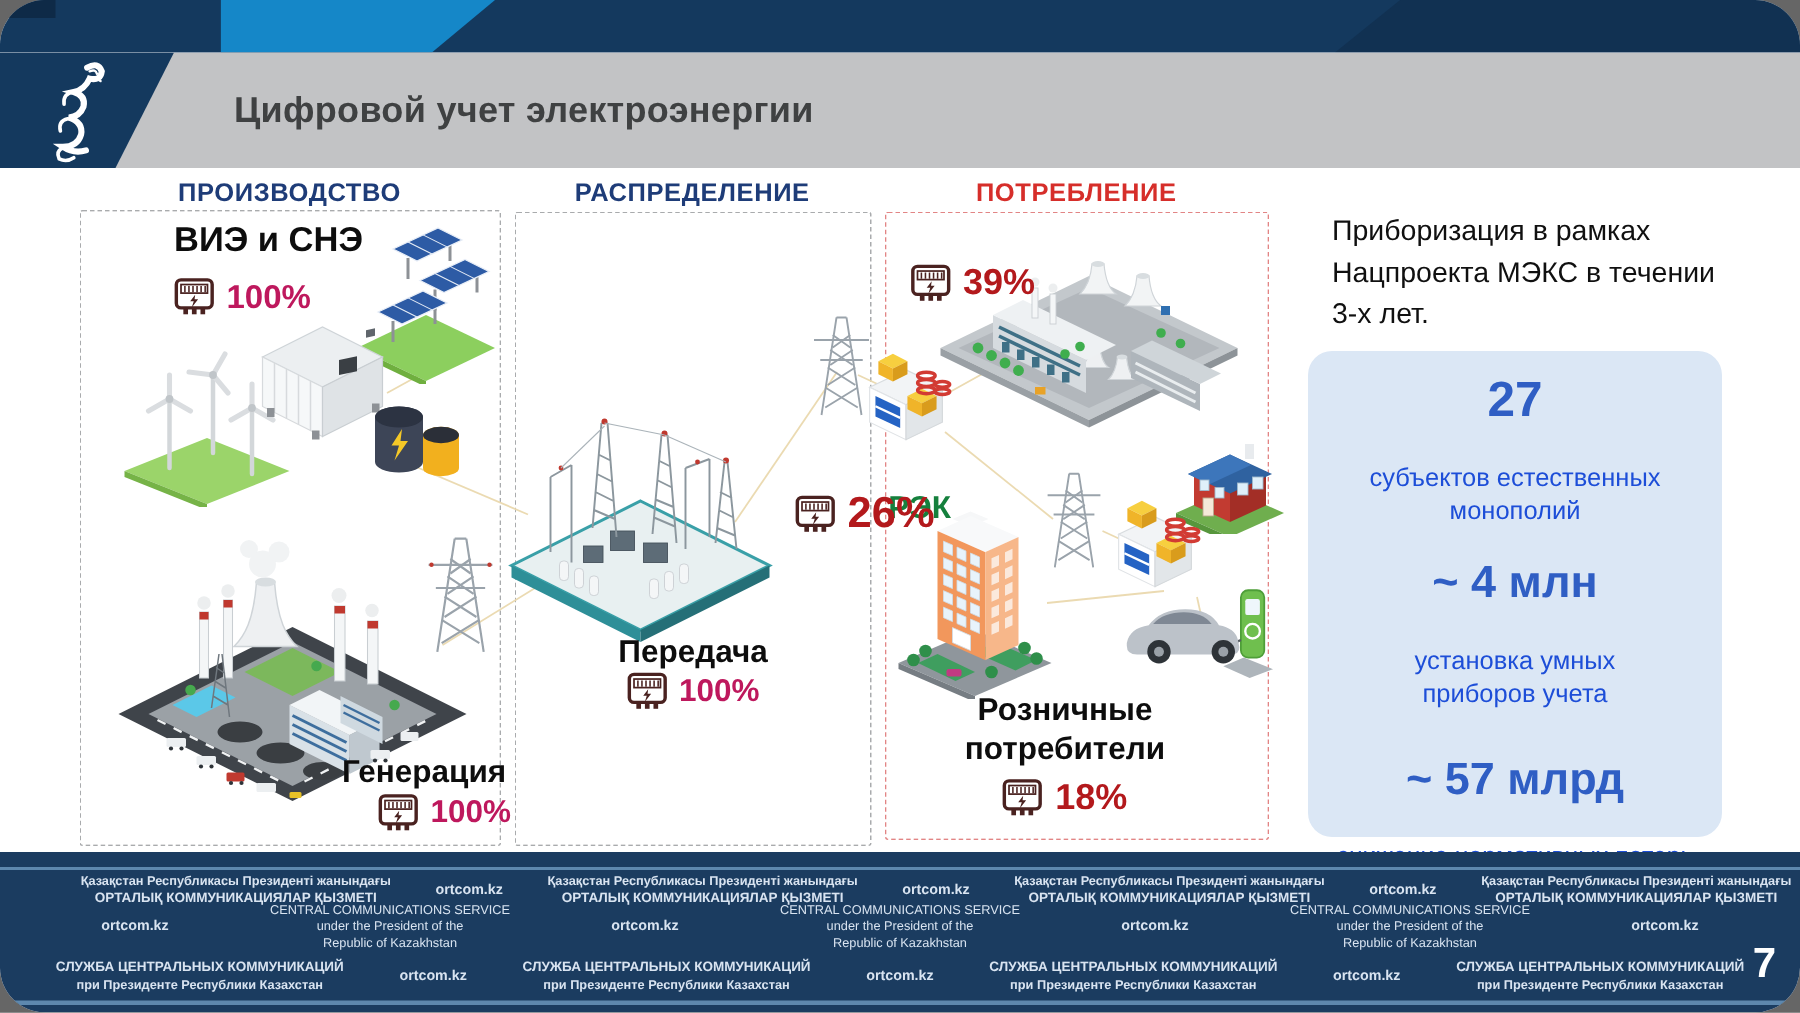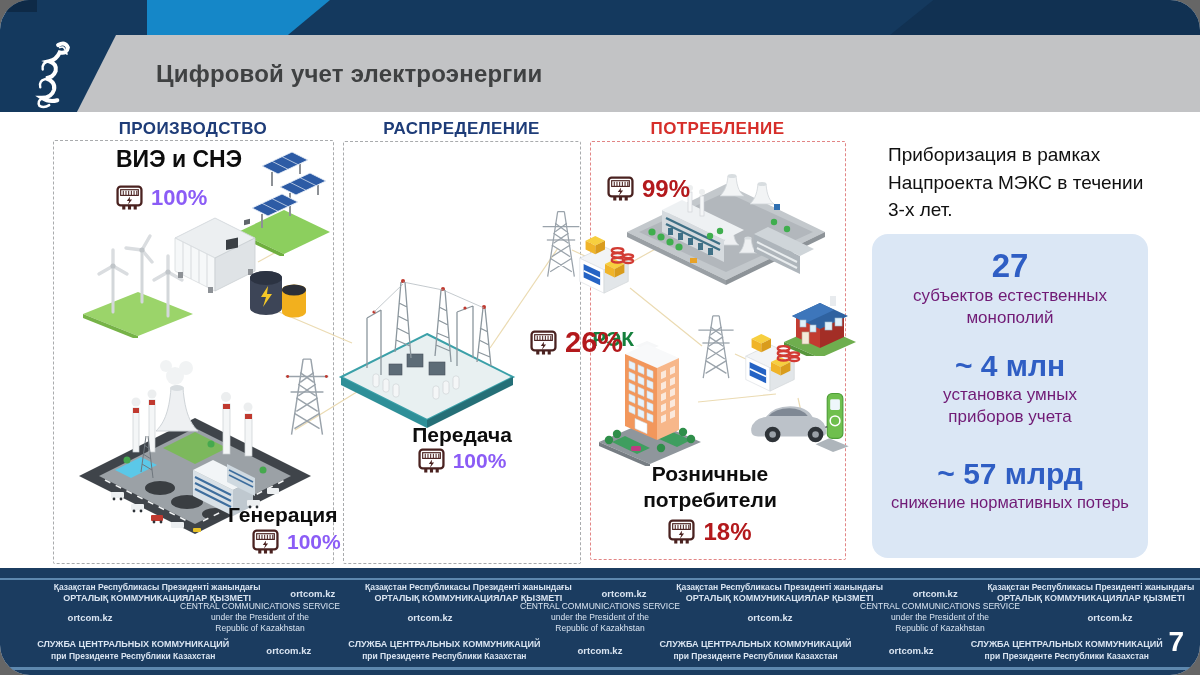--- a/index.html
+++ b/index.html
@@ -24,40 +24,40 @@
   #head1{left:53px;width:280px;} #head2{left:343px;width:237px;} #head3{left:590px;width:255px;}
   .dash-box{position:absolute;border:1.6px dashed #a9abad;border-radius:2px;box-sizing:border-box;}
   #box1{left:53px;top:140px;width:281px;height:424px;}
   #box2{left:343px;top:141px;width:238px;height:423px;}
   #box3{left:590px;top:141px;width:256px;height:419px;border-color:#e28585;}
   
   .node-label{position:absolute;font-weight:bold;color:#0d0d0d;z-index:4;}
   .metric{position:absolute;display:flex;align-items:center;gap:8px;z-index:4;}
   .metric svg{width:27px;height:26px;flex:0 0 auto;}
   .metric .v{font-weight:bold;}
-  .blue{color:#8b5cf6;} .red{color:#b3191c;}
+  .blue{color:#be185d;} .red{color:#b3191c;}
   #lbl-res{left:110px;top:146px;width:138px;text-align:center;font-size:23px;}
   #met-res{left:116px;top:185px;} #met-res .v{font-size:22px;}
   #lbl-gen{left:228px;top:503px;font-size:21px;}
   #met-gen{left:252px;top:529px;} #met-gen .v{font-size:21px;}
   #lbl-trans{left:343px;top:423px;width:238px;text-align:center;font-size:21px;}
   #met-trans{left:343px;top:448px;width:238px;justify-content:center;} #met-trans .v{font-size:21px;}
   #lbl-rek{left:538px;top:298px;width:96px;text-align:right;font-size:21px;color:#15803d;margin-top:29px;}
   #met-rek{left:530px;top:326px;} #met-rek .v{font-size:29px;}
   #lbl-whl{left:588px;top:144px;width:260px;text-align:center;font-size:22px;}
   #met-whl{left:607px;top:175px;} #met-whl .v{font-size:24px;}
   #lbl-ret{left:610px;top:461px;width:200px;text-align:center;font-size:21px;line-height:1.25;}
   #met-ret{left:610px;top:518px;width:200px;justify-content:center;} #met-ret .v{font-size:24px;}
   
   #note{position:absolute;left:888px;top:141px;width:264px;font-size:19px;line-height:1.45;color:#101010;}
   #statbox{position:absolute;left:872px;top:234px;width:276px;height:324px;background:#dbe7f5;border-radius:16px;
            display:flex;flex-direction:column;align-items:center;text-align:center;box-sizing:border-box;padding-top:13px;}
   .stat-v{color:#2f5ec4;font-weight:bold;font-size:30px;line-height:1.15;}
   .stat-v.first{font-size:33px;}
-  .stat-l{font-size:17px;color:#701a75;line-height:1.28;}
+  .stat-l{font-size:17px;color:#1d4ed8;line-height:1.28;margin-top:23px;}
   #stat-l1{width:232px;} #stat-v2{margin-top:21px;} #stat-l2{width:190px;}
   #stat-v3{margin-top:30px;} #stat-l3{width:262px;font-size:16.5px;}
   
   .ill{position:absolute;z-index:2;}
   #lines{position:absolute;left:0;top:0;width:1200px;height:675px;z-index:1;pointer-events:none;}
   
   #footer{position:absolute;left:0;top:568px;width:1200px;height:107px;background:#1b3c60;z-index:6;}
   #footer .topline{position:absolute;top:10px;left:0;width:100%;height:2px;background:#5e88ae;}
   #footer .botline{position:absolute;top:99px;left:0;width:100%;height:3px;background:#5e88ae;}
   .f-row{position:absolute;width:100%;display:flex;justify-content:space-evenly;align-items:center;
@@ -451,21 +451,21 @@
           <line x1="17.4" y1="5.5" x2="17.4" y2="9.5"></line>
           <line x1="20" y1="5.5" x2="20" y2="9.5"></line>
         </g>
       <path d="M13.6 11 L10.4 15.3 h2.3 L11.4 19.2 l4.1 -5.2 h-2.3 z" fill="#4a2220"></path>
       <g fill="#4a2220">
           <rect x="6" y="20" width="3" height="3.6"></rect>
           <rect x="11.5" y="20" width="3" height="3.6"></rect>
           <rect x="17" y="20" width="3" height="3.6"></rect>
         </g>
     </svg>
-    <span class="v red">99%</span>
+    <span class="v red">39%</span>
   </div>
 
   <svg class="ill" style="left:624px;top:174px;width:205px;height:140px" viewBox="0 0 205 140">
     <polygon points="102,10 201,58 102,106 3,58" fill="#c3c8cc"></polygon>
     <polygon points="102,18 189,58 102,98 15,58" fill="#b2b7bc"></polygon>
     <polygon points="3,58 102,106 102,111 3,63" fill="#9aa0a5"></polygon>
     <polygon points="201,58 102,106 102,111 201,63" fill="#8d9398"></polygon>
 
     <g>
       <g transform="translate(98,2)">

